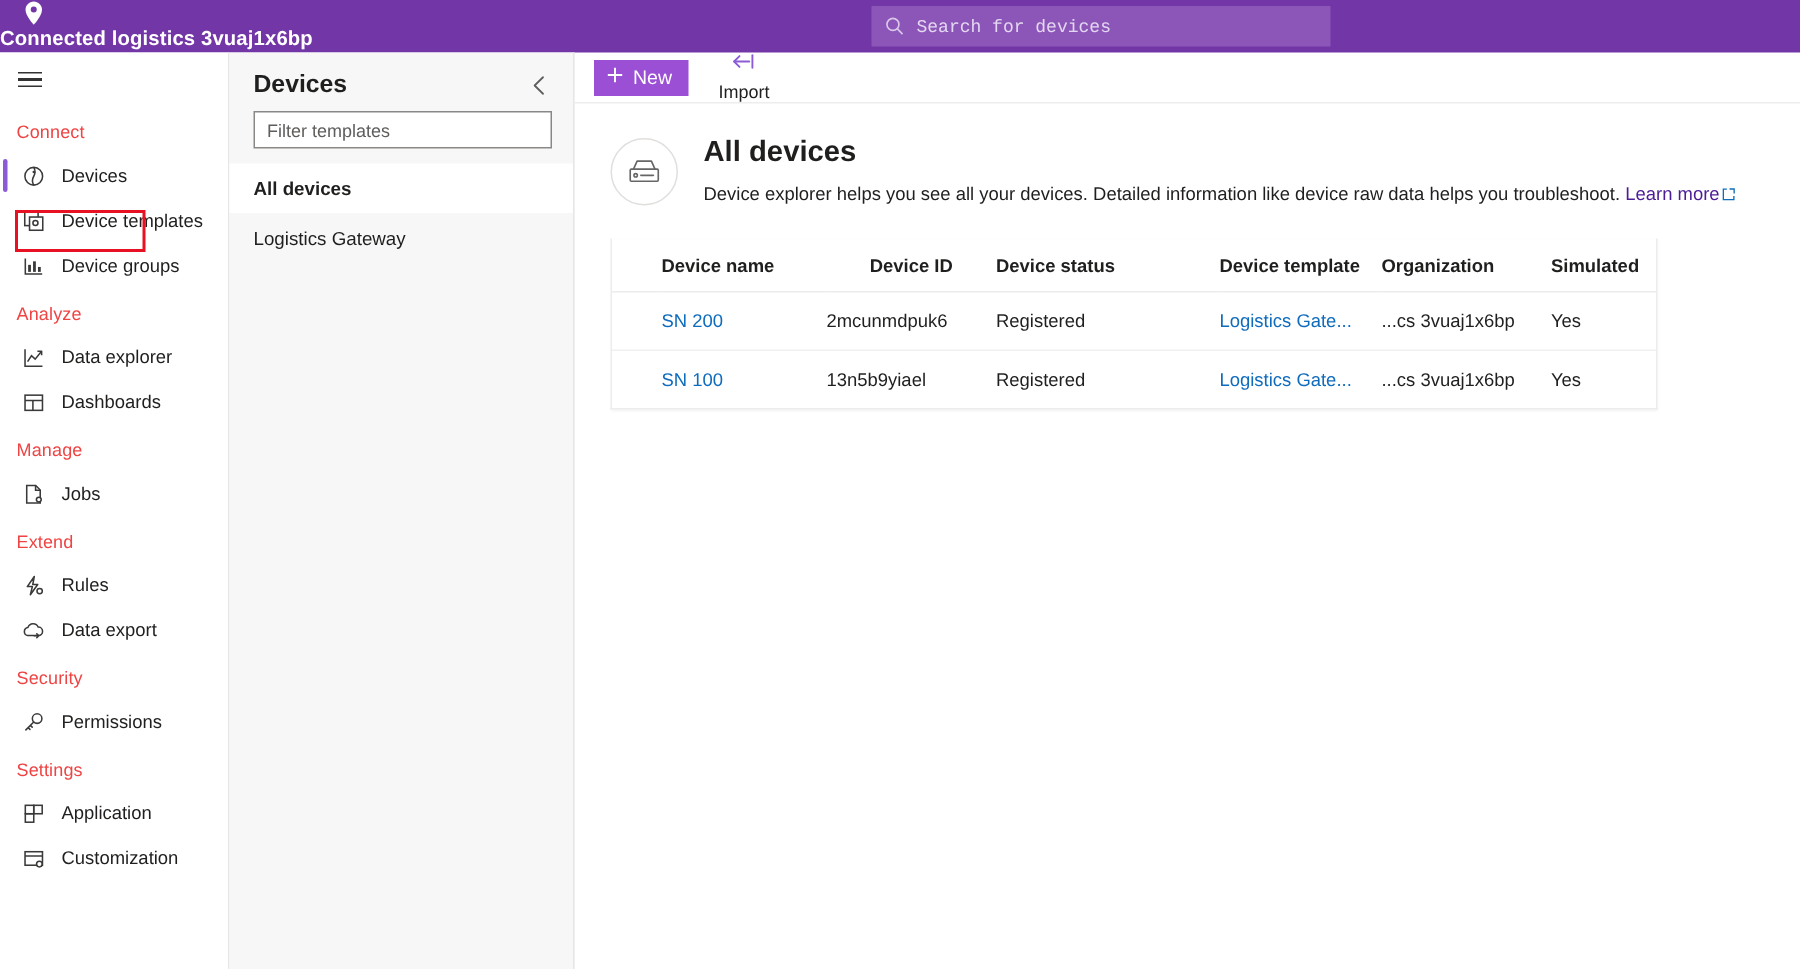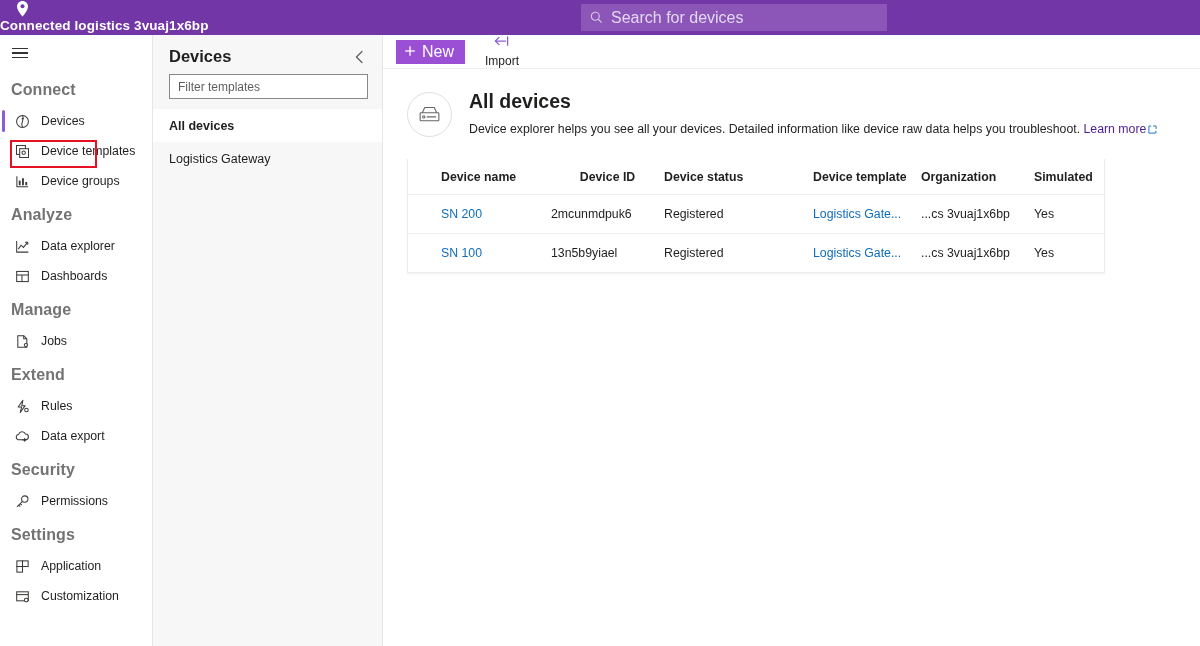--- a/index.html
+++ b/index.html
@@ -46,22 +46,22 @@
     gap: 8px;
     border: none;
   }
   .topbar-search .sicon { color: #d9c6ea; display: flex; align-items: center; }
   .topbar-search input {
     flex: 1;
     background: transparent;
     border: none;
     outline: none;
     color: #ffffff;
-    font-size: 16px;
-    font-family: Liberation Sans, sans-serif;
+    font-size: 12px;
+    font-family: Liberation Mono, monospace;
   }
   .topbar-search input::placeholder { color: #e4d7f1; opacity: 1; }
 
   
   .body {
     display: flex;
     height: 611px;
     background: #ffffff;
   }
 
@@ -79,23 +79,23 @@
     display: flex;
     align-items: center;
     padding-left: 12px;
     cursor: pointer;
   }
   .hamburger .bars { width: 16px; }
   .hamburger .bars i {
     display: block; height: 1.5px; background: #333; margin: 3px 0;
   }
   .nav-section {
-    font-size: 16px;
-    font-weight: 700;
-    color: #737373;
+    font-size: 12px;
+    font-weight: 400;
+    color: #ef4444;
     padding: 10px 0 7px 11px;
     letter-spacing: 0.1px;
   }
   .nav-item {
     height: 30px;
     display: flex;
     align-items: center;
     padding-left: 14px;
     gap: 11px;
     cursor: pointer;
@@ -196,21 +196,21 @@
     align-items: center;
     padding-left: 13px;
     gap: 16px;
   }
   .btn-new {
     background: #9a4fd4;
     color: #ffffff;
     border: none;
     height: 24px;
     padding: 0 11px 0 8px;
-    font-size: 16px;
+    font-size: 13px;
     display: flex;
     align-items: center;
     gap: 6px;
     cursor: pointer;
     font-family: "Liberation Sans", sans-serif;
   }
   .btn-import {
     background: transparent;
     border: none;
     color: #201f1e;

